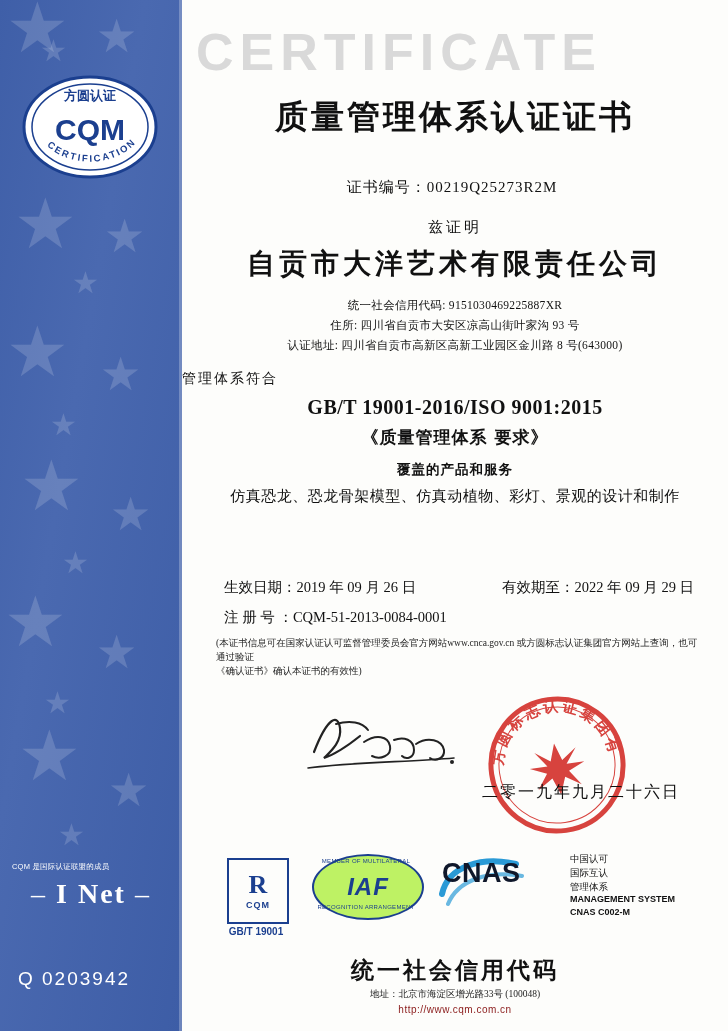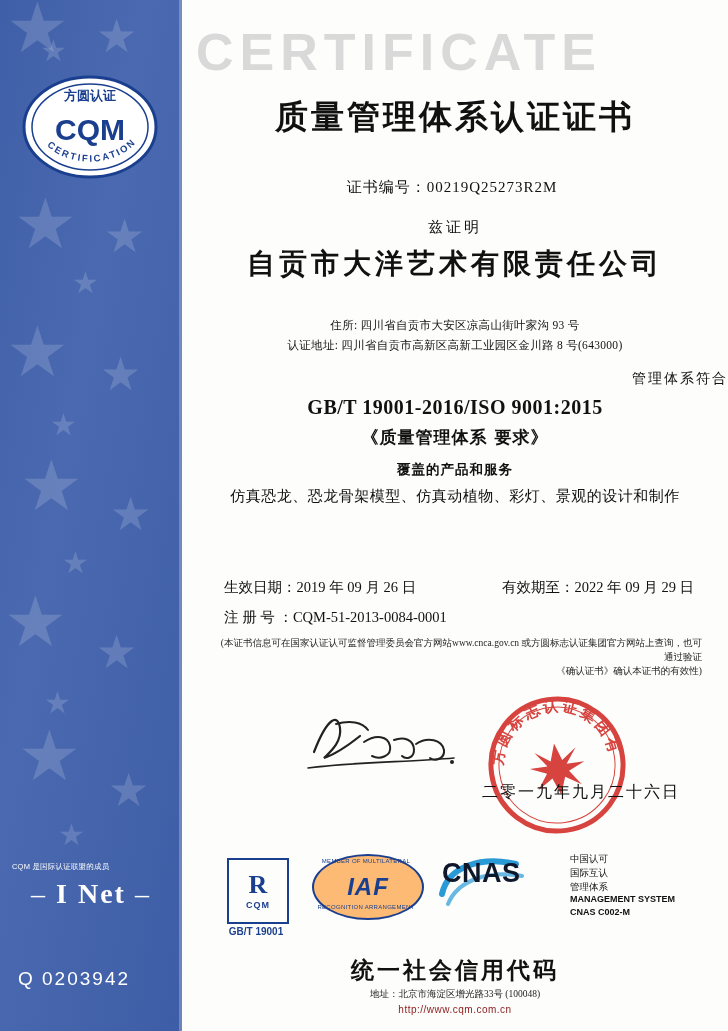--- a/index.html
+++ b/index.html
@@ -69,21 +69,21 @@
     font-weight:bold;font-size:28px;letter-spacing:4px;color:#111;
   }
   .smallline{
     position:absolute;left:0;width:546px;text-align:center;
     font-size:11.5px;color:#111;letter-spacing:0.3px;
   }
   .l1{top:298px;}
   .l2{top:318px;}
   .l3{top:338px;}
   .conform{
-    position:absolute;top:370px;left:0;width:546px;text-align:right;
+    position:absolute;top:370px;left:0;width:546px;text-align:left;
     font-size:14px;letter-spacing:2px;
   }
   .std{
     position:absolute;top:396px;left:0;width:546px;text-align:center;
     font-family:"Liberation Serif", serif;
     font-weight:bold;font-size:20px;letter-spacing:0.5px;
   }
   .stdname{
     position:absolute;top:426px;left:0;width:546px;text-align:center;
     font-family:"DejaVu Sans", sans-serif;
@@ -102,21 +102,21 @@
     position:absolute;top:578px;left:42px;width:470px;
     display:flex;justify-content:space-between;
     font-size:14.5px;
   }
   .regno{
     position:absolute;top:608px;left:42px;
     font-size:14.5px;
   }
   .note{
     position:absolute;top:637px;left:34px;width:486px;
-    text-align:right;font-size:9.5px;line-height:1.45;color:#222;
+    text-align:left;font-size:9.5px;line-height:1.45;color:#222;
   }
   
   .sign{
     position:absolute;top:706px;left:120px;
     width:200px;height:80px;
   }
   .sign svg{display:block;}
   
   .seal{
     position:absolute;top:690px;left:300px;
@@ -146,21 +146,21 @@
   }
   .rcqm-cap{
     position:absolute;left:8px;top:74px;width:92px;text-align:center;
     font-family:"Liberation Sans", sans-serif;font-weight:bold;font-size:10px;color:#1b3f8f;
   }
   .iaf{
     position:absolute;left:110px;top:2px;width:108px;height:62px;
     border-radius:50%;
     border:2px solid #1b3f8f;
     display:flex;align-items:center;justify-content:center;
-    background:#fdba74;
+    background:#bef264;
   }
   .iaf .txt{
     font-family:"Liberation Sans", sans-serif;font-weight:bold;font-style:italic;
     font-size:24px;color:#1b3f8f;letter-spacing:1px;
   }
   .iaf-top,.iaf-bot{
     position:absolute;left:110px;width:108px;text-align:center;
     font-family:"Liberation Sans", sans-serif;font-size:6px;color:#1b3f8f;letter-spacing:0.3px;
   }
   .iaf-top{top:6px;}
@@ -260,20 +260,21 @@
     <div class="watermark">CERTIFICATE</div>
     <div class="title">质量管理体系认证证书</div>
 
     <div class="certno">
       <span>证书编号：</span><span>00219Q25273R2M</span>
     </div>
 
     <div class="hereby">兹证明</div>
     <div class="company">自贡市大洋艺术有限责任公司</div>
 
+    <div class="smallline l1">统一社会信用代码: 9151030469225887XR</div>
     <div class="smallline l2">住所: 四川省自贡市大安区凉高山街叶家沟 93 号</div>
     <div class="smallline l3">认证地址: 四川省自贡市高新区高新工业园区金川路 8 号(643000)</div>
 
     <div class="conform">管理体系符合</div>
     <div class="std">GB/T 19001-2016/ISO 9001:2015</div>
     <div class="stdname">《质量管理体系  要求》</div>
 
     <div class="scope-label">覆盖的产品和服务</div>
     <div class="scope-text">仿真恐龙、恐龙骨架模型、仿真动植物、彩灯、景观的设计和制作</div>
 

